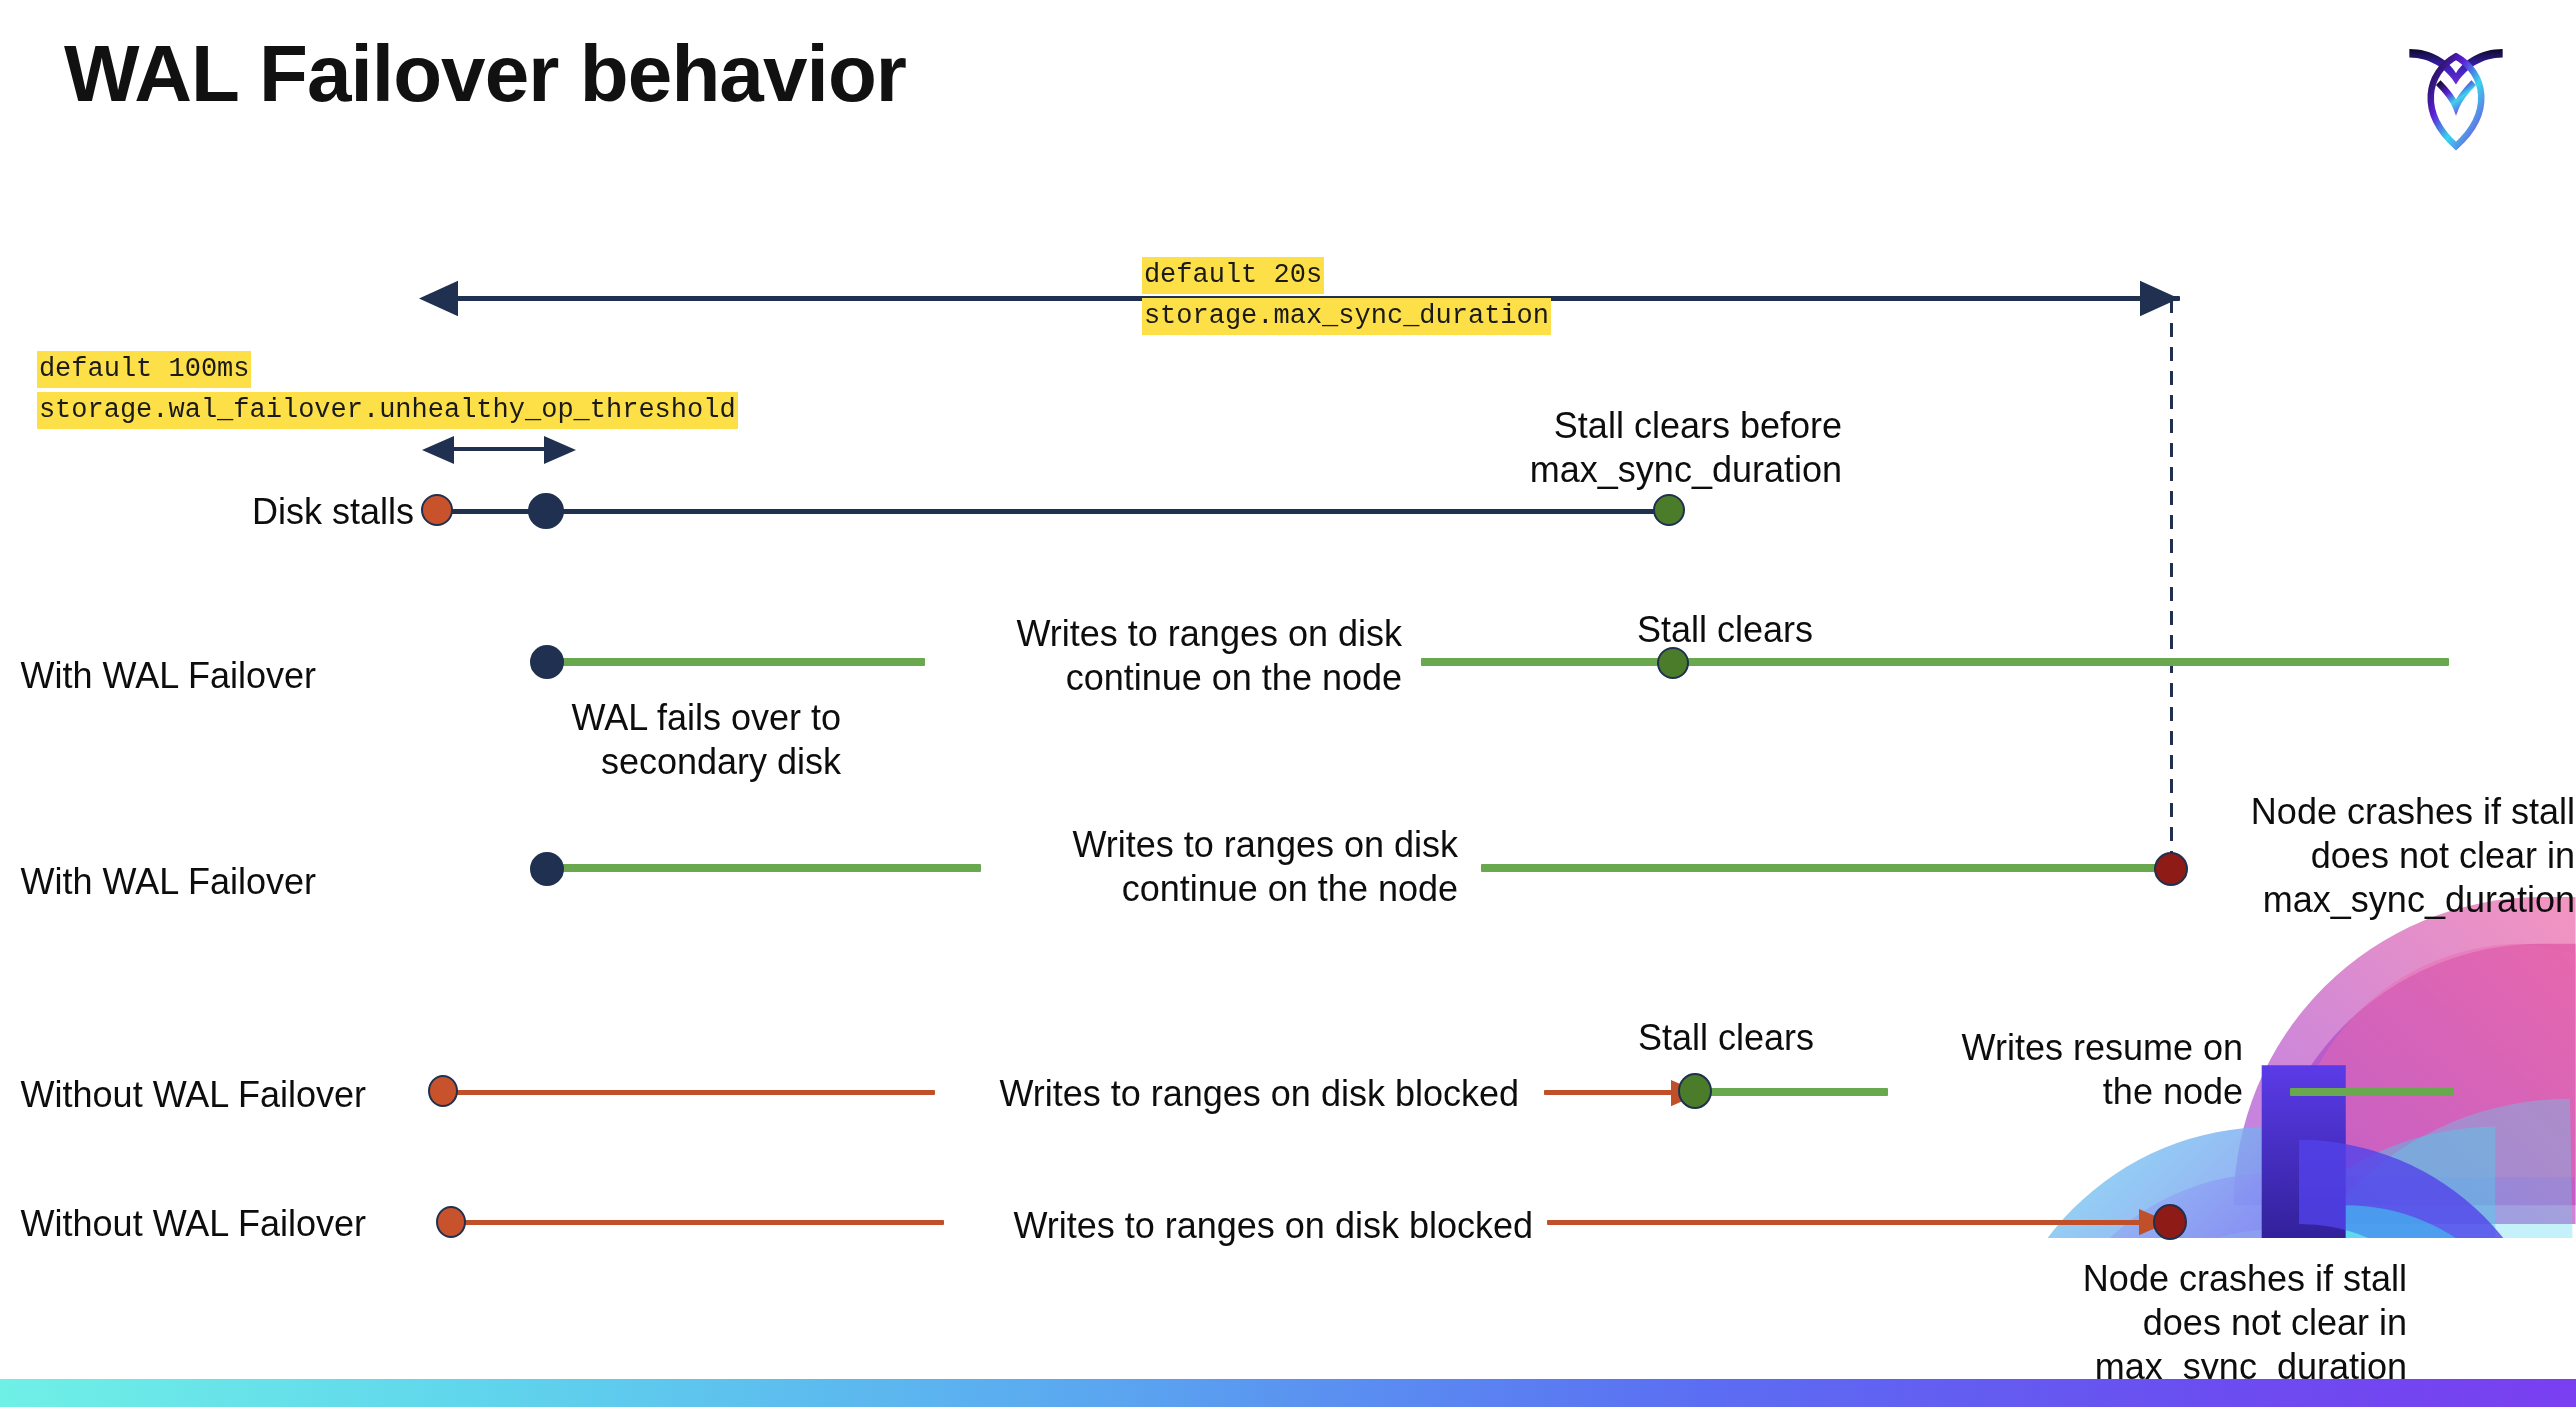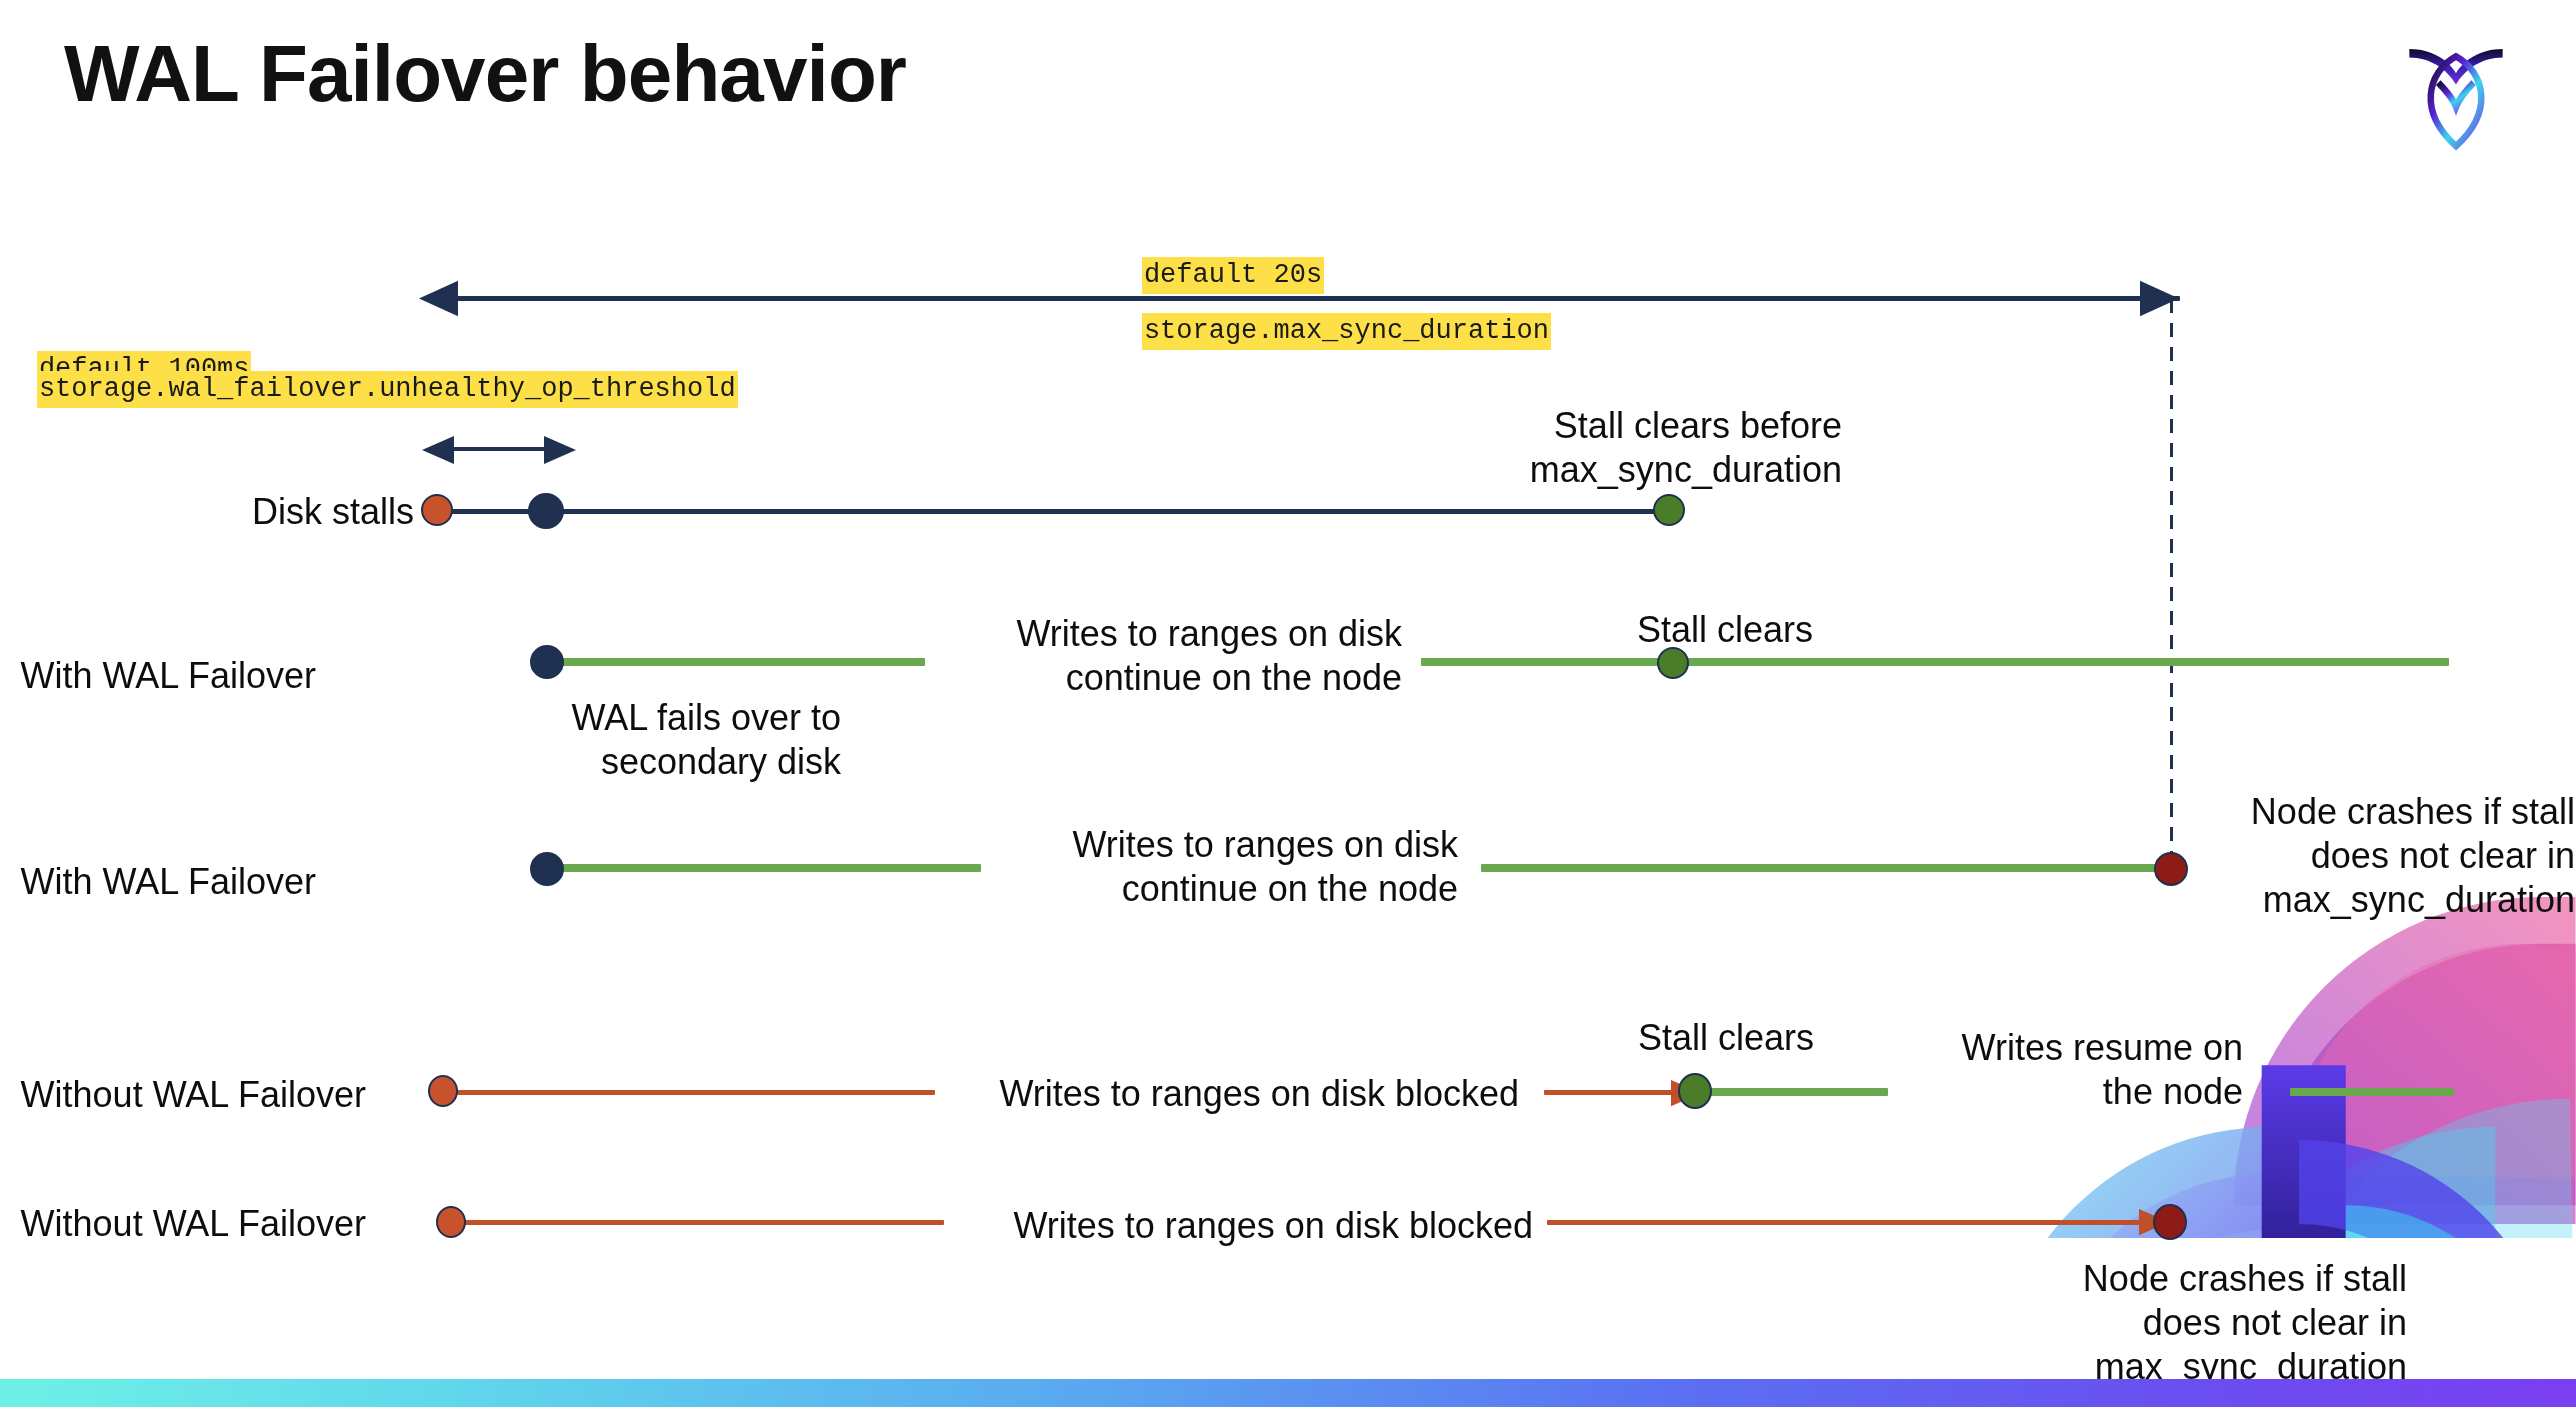--- a/index.html
+++ b/index.html
@@ -125,24 +125,24 @@
     <svg width="39" height="39" viewBox="0 0 42 42">
         <polygon points="42,21 0,2 0,40" fill="#1f3050"></polygon>
       </svg>
   </div>
 
   <div class="abs" style="left:2170px;top:299px;width:2.8px;height:580px;z-index:2;
        background-image:linear-gradient(#1f3050 58%, rgba(0,0,0,0) 0%);
        background-size:2.8px 24px; background-repeat:repeat-y;"></div>
 
   <div class="abs codetag" style="left:1142px;top:257px;">default 20s</div>
-  <div class="abs codetag" style="left:1142px;top:313px;">storage.max_sync_duration</div>
+  <div class="abs codetag" style="left:1142px;top:298px;">storage.max_sync_duration</div>
 
   <div class="abs codetag" style="left:37px;top:351px;">default 100ms</div>
-  <div class="abs codetag" style="left:37px;top:371px;">storage.wal_failover.unhealthy_op_threshold</div>
+  <div class="abs codetag" style="left:37px;top:392px;">storage.wal_failover.unhealthy_op_threshold</div>
 
   <div class="abs line navy" style="left:436px;top:447px;width:127px;height:3.7px;"></div>
   <div class="abs" style="left:422px;top:434px;width:32px;height:32px;z-index:4;">
     <svg width="32" height="32" viewBox="0 0 34 34">
         <polygon points="0,17 34,2 34,32" fill="#1f3050"></polygon>
       </svg>
   </div>
   <div class="abs" style="left:544px;top:434px;width:32px;height:32px;z-index:4;">
     <svg width="32" height="32" viewBox="0 0 34 34">
         <polygon points="34,17 0,2 0,32" fill="#1f3050"></polygon>

